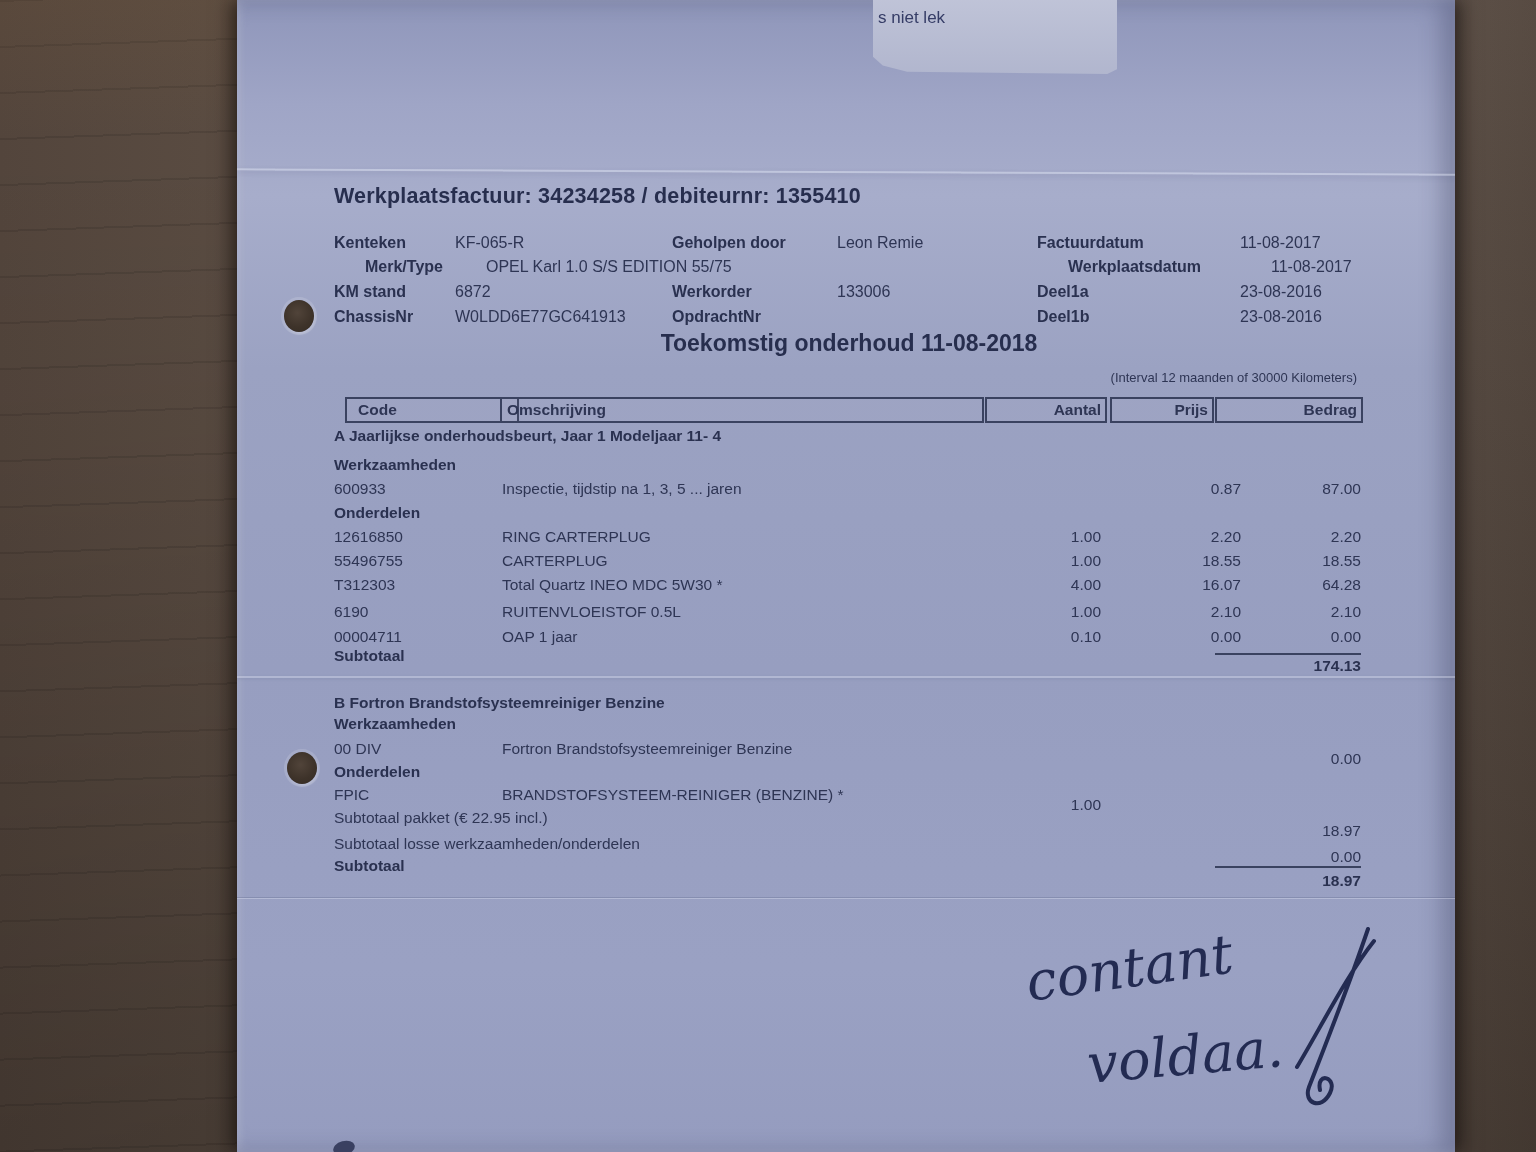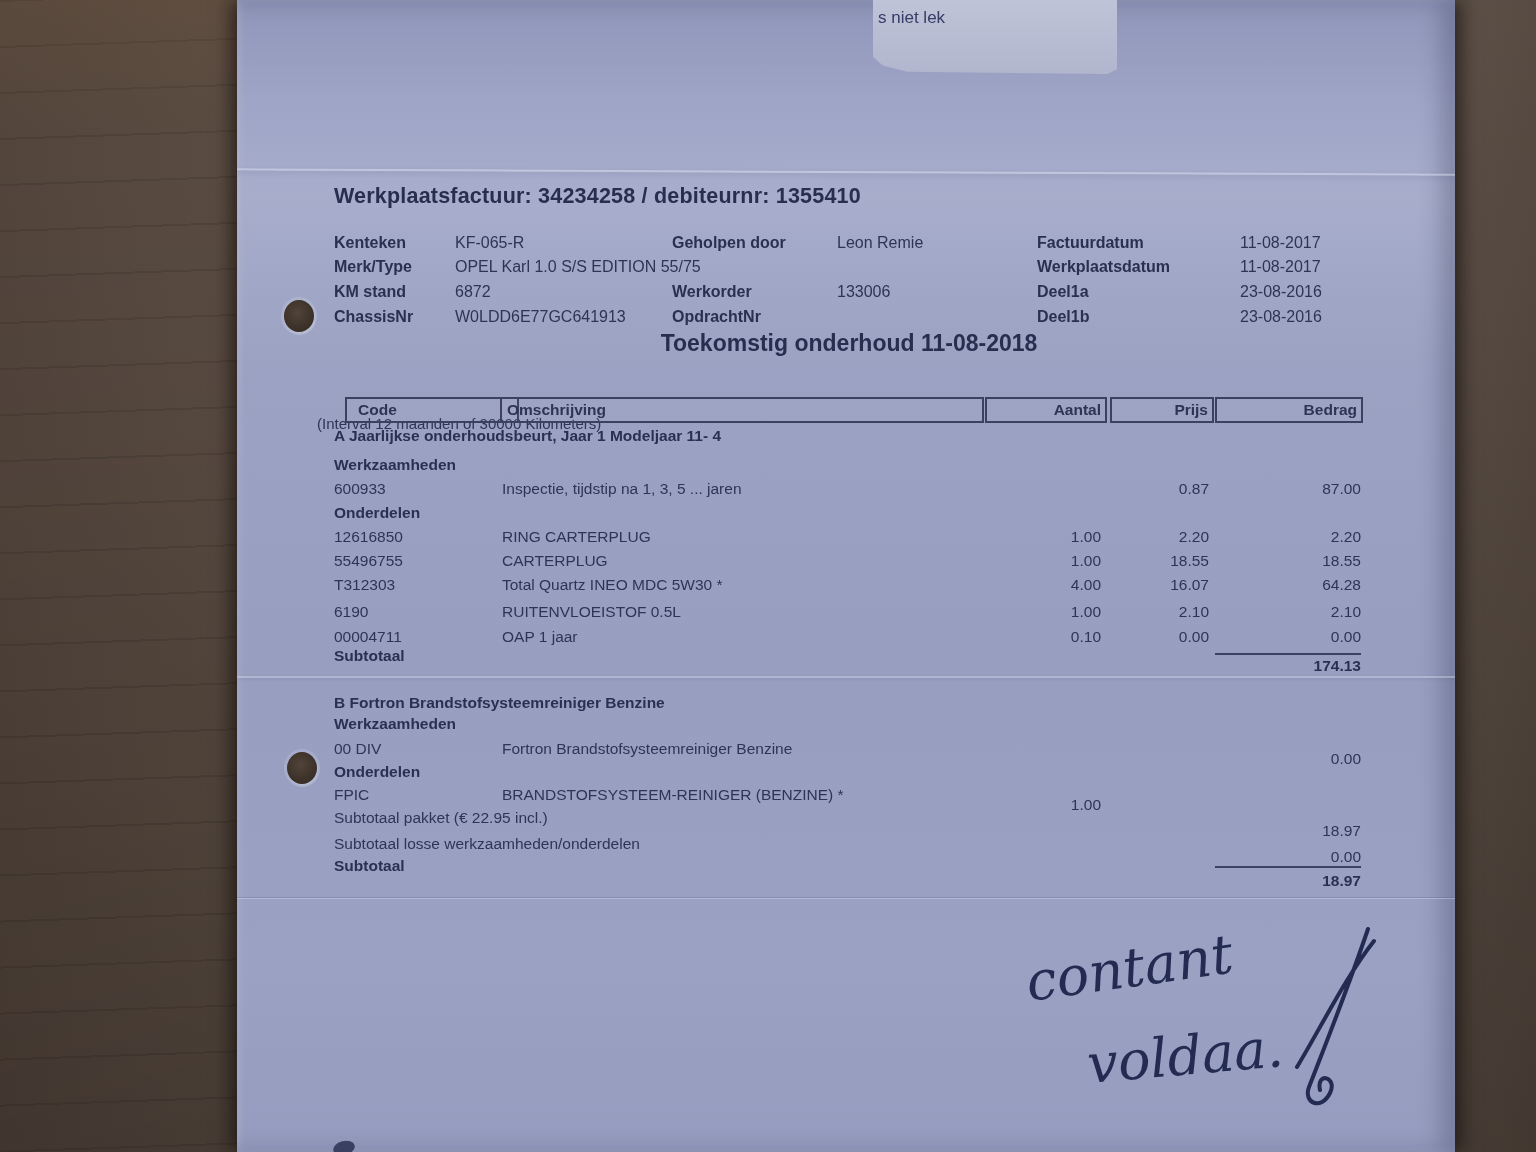--- a/index.html
+++ b/index.html
@@ -35,38 +35,38 @@
   .scrap-note{left:636px;top:-4px;width:244px;height:78px;
     background:linear-gradient(180deg,#c0c4d8,#b1b6ce);
     box-shadow:0 3px 6px rgba(35,38,70,.35);
     clip-path:polygon(0 0,100% 0,100% 94%,96% 100%,14% 97%,4% 89%,0 78%);}
   .scrap-note span{position:absolute;left:5px;top:12px;font-size:17px;color:#353c66;}
   h1{left:97px;top:184px;margin:0;font-size:21.5px;font-weight:bold;color:#272e4e;letter-spacing:.2px;}
   .irow{left:0;width:100%;height:20px;font-size:16px;}
   .irow span{top:0;white-space:nowrap;}
   .lab{font-weight:bold;color:#2a3150;}
   .m-title{left:92px;top:330px;width:1040px;text-align:center;font-size:23px;font-weight:bold;color:#272e4e;}
-  .m-sub{left:80px;top:370px;width:1040px;text-align:left;font-size:15px;margin-top:45px;}
+  .m-sub{left:80px;top:370px;width:1040px;text-align:right;font-size:13px;}
   .hbox{top:397px;height:22px;line-height:22px;border:2px solid #3a4260;font-size:15.5px;font-weight:600;
         background:rgba(255,255,255,.03);white-space:nowrap;}
   .hb-code{left:95px;width:159px;padding-left:11px;margin-left:13px;}
   .hb-oms{left:263px;width:475px;padding-left:5px;}
   .hb-qty{left:748px;width:114px;text-align:right;padding-right:4px;}
   .hb-price{left:873px;width:96px;text-align:right;padding-right:4px;}
   .hb-amt{left:978px;width:140px;text-align:right;padding-right:4px;}
   #lines{left:0;top:0;width:100%;height:100%;pointer-events:none;}
   .trow{left:0;width:100%;height:20px;font-size:15.5px;}
   .trow span{top:0;white-space:nowrap;}
   .b{font-weight:bold;color:#2a3150;}
   .c-sec{left:97px;}
   .c-code{left:97px;}
   .c-desc{left:265px;}
   .c-num{text-align:right;width:170px;}
   .n-qty{left:694px;}
-  .n-price{left:802px;}
+  .n-price{left:834px;}
   .n-amt{left:954px;}
   .rule{left:978px;width:146px;height:0;border-top:2px solid #3a4260;}
   .handwriting{left:740px;top:915px;width:420px;height:210px;overflow:visible;}
   .hw{font-family:"DejaVu Serif",serif;font-style:italic;font-size:54px;fill:#232b52;}
   .sig{fill:none;stroke:#232b52;stroke-width:4;stroke-linecap:round;}
   .bottom-mark{left:96px;top:1141px;width:22px;height:14px;background:#2b3152;border-radius:50%;
     transform:rotate(-15deg);opacity:.85;}
 </style>
 </head>
 <body>
@@ -91,21 +91,21 @@
 
     <div id="info" style="left:0;top:0;width:100%;height:100%;">
         <div class="irow" style="top: 234px;">
           <span class="lab" style="left: 97px;">Kenteken</span>
           <span class="val" style="left: 218px;">KF-065-R</span>
           <span class="lab" style="left: 435px;">Geholpen door</span>
           <span class="val" style="left: 600px;">Leon Remie</span>
           <span class="lab" style="left: 800px;">Factuurdatum</span>
           <span class="val" style="left: 1003px;">11-08-2017</span>
         </div>
-        <div class="irow" style="top: 258px;">
+        <div class="irow" style="top: 258px; margin-left: 31px;">
           <span class="lab" style="left: 97px;">Merk/Type</span>
           <span class="val" style="left: 218px;">OPEL Karl 1.0 S/S EDITION 55/75</span>
           <span class="lab" style="left: 800px;">Werkplaatsdatum</span>
           <span class="val" style="left: 1003px;">11-08-2017</span>
         </div>
         <div class="irow" style="top: 283px;">
           <span class="lab" style="left: 97px;">KM stand</span>
           <span class="val" style="left: 218px;">6872</span>
           <span class="lab" style="left: 435px;">Werkorder</span>
           <span class="val" style="left: 600px;">133006</span>

